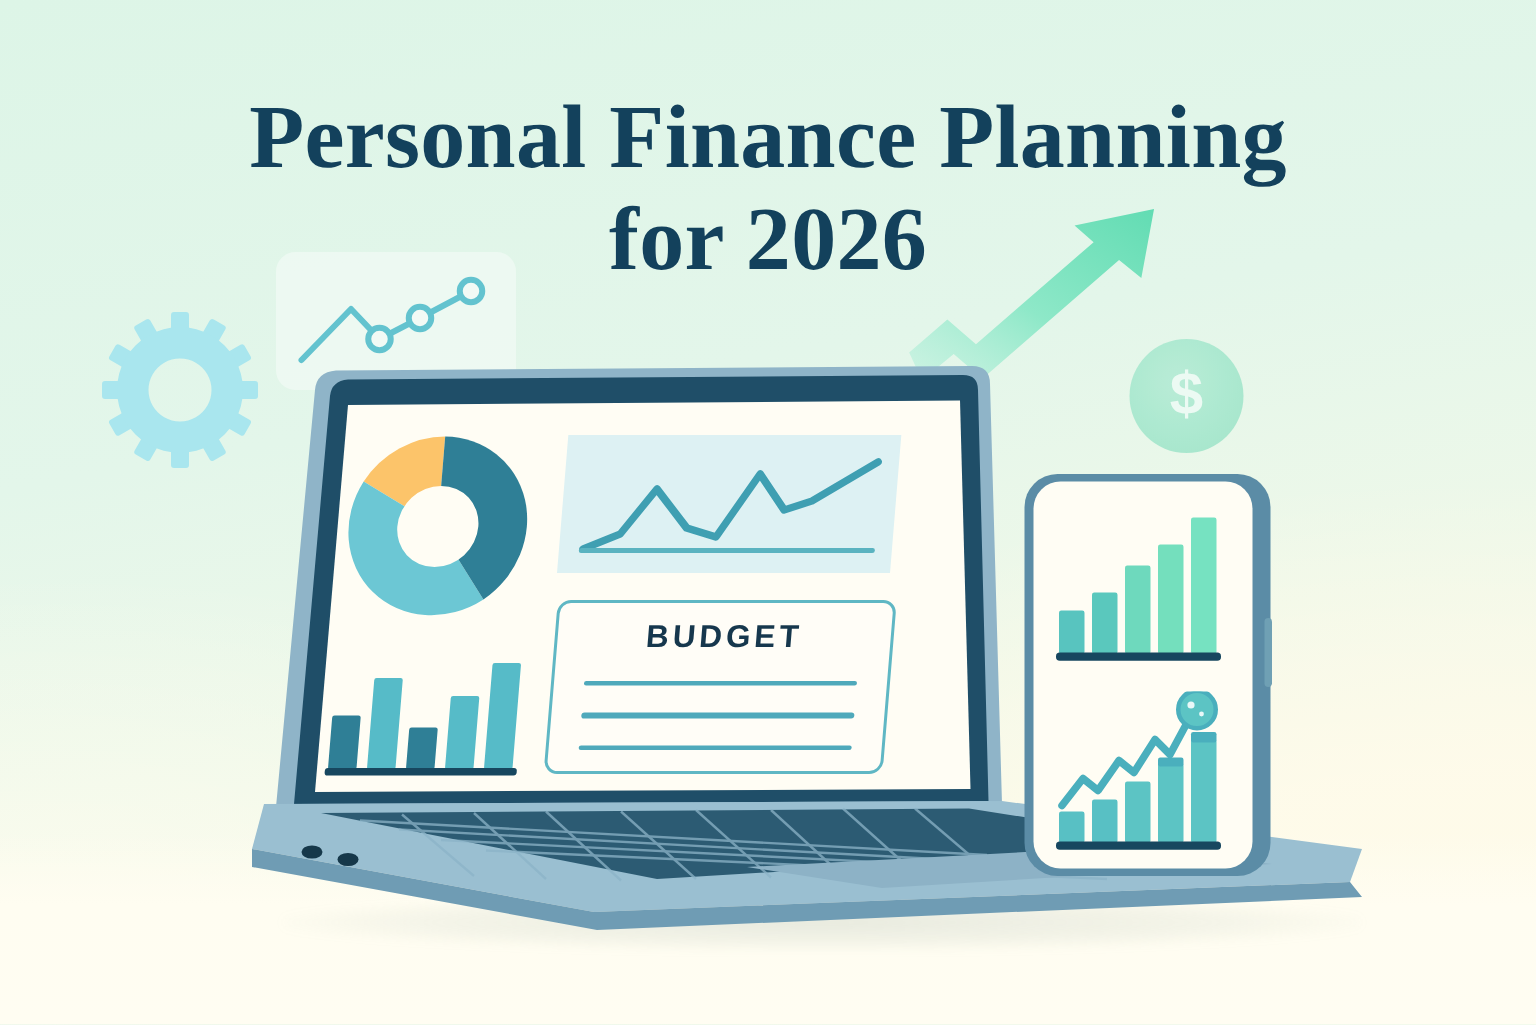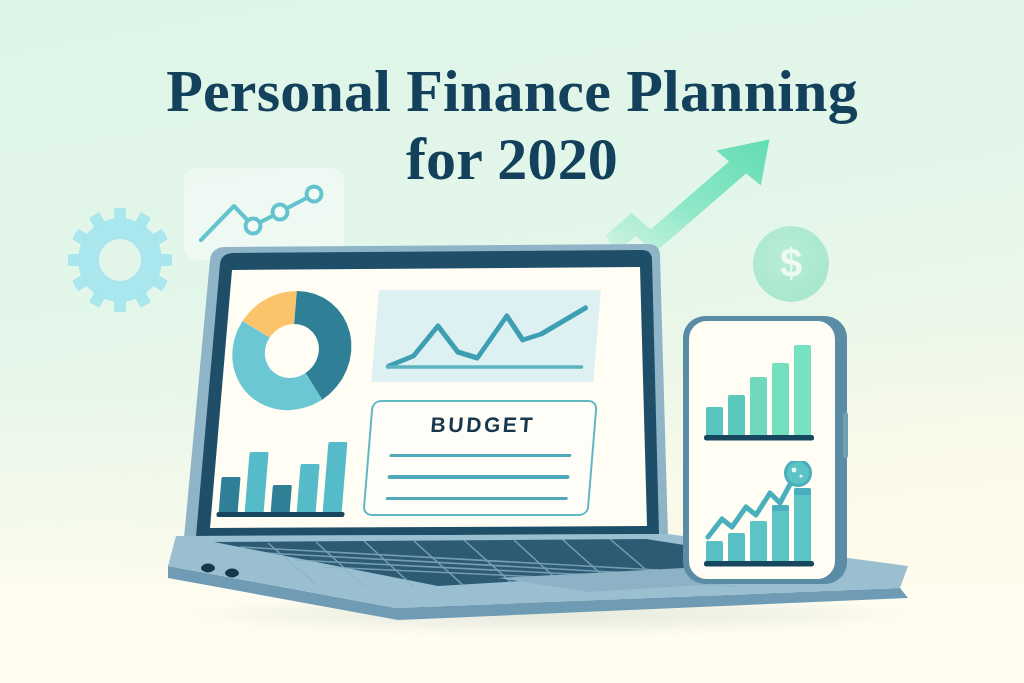--- a/index.html
+++ b/index.html
@@ -131,21 +131,21 @@
 </head>
 <body>
 
 <div class="stage">
 
   <div class="bg-base"></div>
   <div class="bg-floor"></div>
 
   <div class="title">
     <span>Personal Finance Planning</span>
-    <span class="l2">for 2020</span>
+    <span class="l2">for 2026</span>
   </div>
 
   <div class="gear">
     <svg viewBox="0 0 104 104" width="104" height="104" aria-hidden="true">
       <g fill="#a9e6ee">
         <g>
           <rect x="46" y="0" width="12" height="16" rx="2"></rect>
           <rect x="46" y="88" width="12" height="16" rx="2"></rect>
           <rect x="0" y="46" width="16" height="12" rx="2"></rect>
           <rect x="88" y="46" width="16" height="12" rx="2"></rect>

